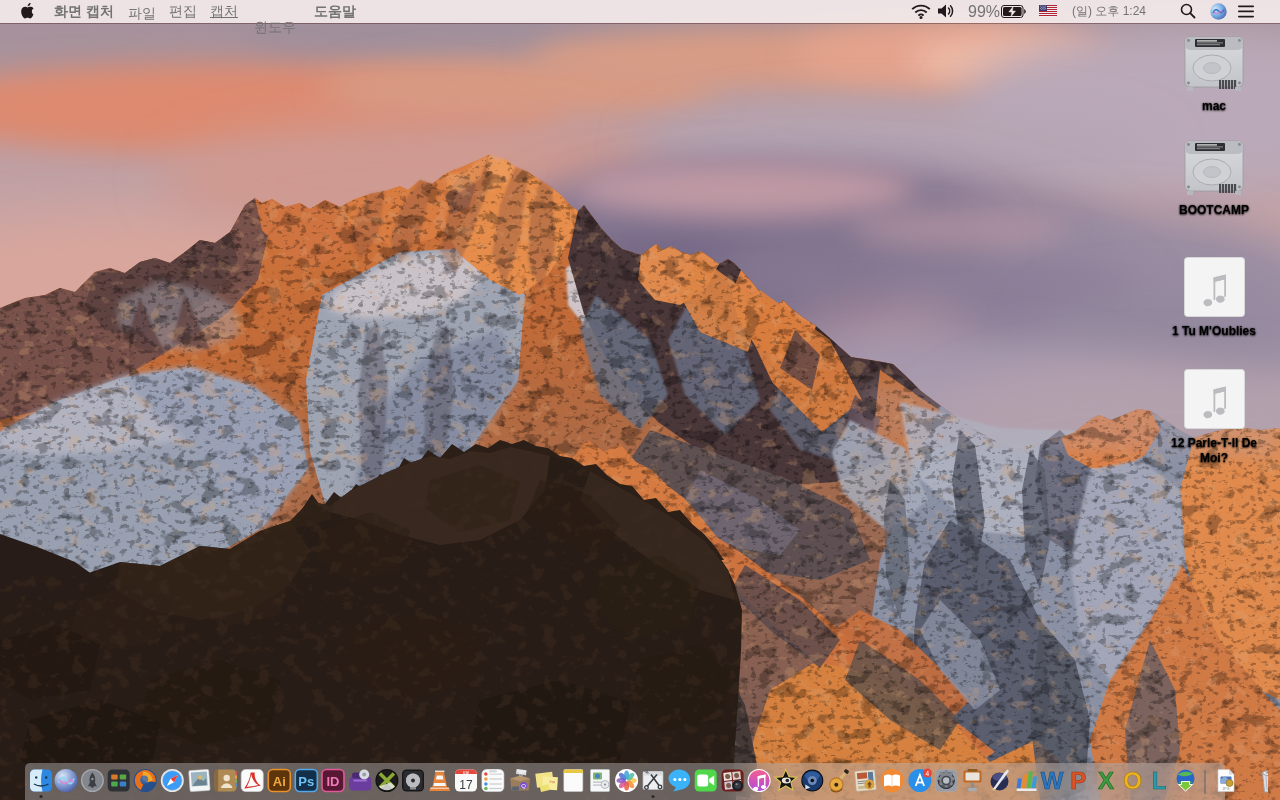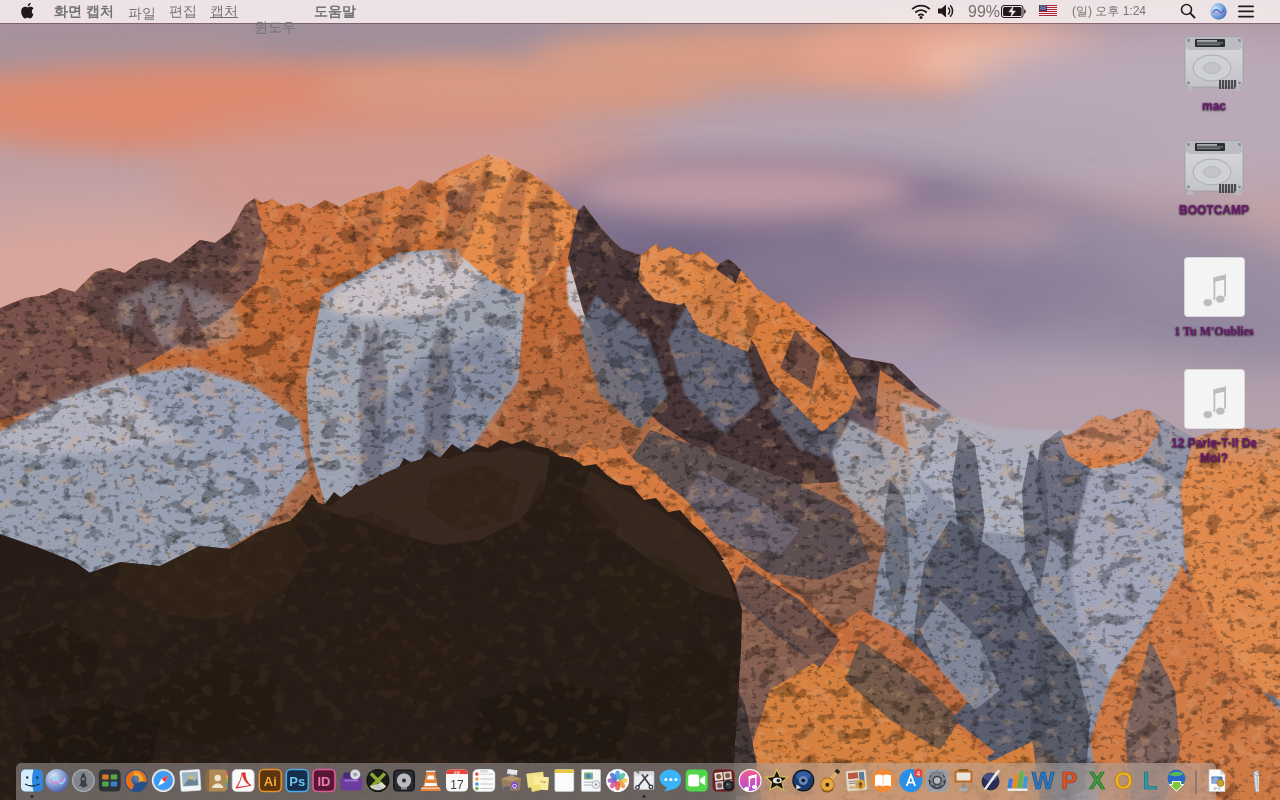--- a/index.html
+++ b/index.html
@@ -1,22 +1,22 @@
 <!DOCTYPE html>
 <html><head><meta charset="utf-8">
 <style>
 html,body{margin:0;padding:0;width:1280px;height:800px;overflow:hidden;background:#b09aa4;font-family:"Liberation Sans",sans-serif;}
 #wall{position:absolute;left:0;top:0;width:1280px;height:800px;}
 #menubar{position:absolute;left:0;top:0;width:1280px;height:23px;background:rgba(243,234,233,0.93);box-shadow:0 1px 0 rgba(80,40,45,0.45);display:flex;align-items:center;font-size:14px;color:#737373;z-index:30;}
 .mitem{margin:0;white-space:nowrap;}
 .icn{display:inline-block;vertical-align:middle;}
 #deskicons{position:absolute;top:0;left:0;z-index:10;}
 .dicon{position:absolute;width:120px;left:1154px;text-align:center;}
-.dlabel{color:#701a75;font-size:12px;font-weight:bold;text-shadow:0 1px 2px rgba(0,0,0,0.75),0 0 2px rgba(0,0,0,0.5);line-height:15px;margin-top:7px;}
-#dock{position:absolute;left:16px;top:763px;width:1200px;height:37px;background:rgba(192,186,186,0.44);border-radius:5px 5px 0 0;z-index:20;backdrop-filter:blur(16px) saturate(1.05);}
+.dlabel{color:#000000;font-size:12px;font-weight:bold;text-shadow:0 1px 2px rgba(0,0,0,0.75),0 0 2px rgba(0,0,0,0.5);line-height:15px;margin-top:7px;}
+#dock{position:absolute;left:25px;top:763px;width:1200px;height:37px;background:rgba(192,186,186,0.44);border-radius:5px 5px 0 0;z-index:20;backdrop-filter:blur(16px) saturate(1.05);}
 </style></head>
 <body>
 <svg id="wall" viewBox="0 0 1280 800" preserveAspectRatio="none">
 <defs>
 <filter id="b8" x="-50%" y="-50%" width="200%" height="200%">
         <feGaussianBlur stdDeviation="8"></feGaussianBlur>
       </filter>
 <filter id="b14" x="-50%" y="-50%" width="200%" height="200%">
         <feGaussianBlur stdDeviation="14"></feGaussianBlur>
       </filter>
@@ -372,21 +372,21 @@
           <rect x="42" y="44" width="2.2" height="9"></rect>
           <rect x="45" y="44" width="2.2" height="9"></rect>
           <rect x="48" y="44" width="2.2" height="9"></rect>
           <rect x="51" y="44" width="2.2" height="9"></rect>
         </g>
 <rect x="4" y="51" width="6" height="4" fill="#b6b8bd"></rect>
         <rect x="52" y="51" width="6" height="4" fill="#b6b8bd"></rect>
 </svg>
       <div class="dlabel">BOOTCAMP</div>
     </div>
-<div class="dicon" style="top:257px;font-family:Liberation Serif, serif;">
+<div class="dicon" style="top:257px;">
       <svg width="61" height="60" viewBox="0 0 61 60" style="display:block;margin:0 auto;">
 <rect x="0.5" y="0.5" width="60" height="59" rx="3" fill="#f5f4f5" stroke="#d8d8d8" stroke-width="1"></rect>
 <path d="M26,42.5 a4.4,3.6 0 1 0 0.2,0.1 Z M38.5,39 a4.4,3.6 0 1 0 0.2,0.1 Z" fill="#bcbcc0"></path>
 <path d="M29.5,43 L29.5,20.5 L42,17.5 L42,39.5 L40.2,39.9 L40.2,22.5 L31.3,24.7 L31.3,43 Z" fill="#bcbcc0"></path>
 <path d="M29.5,20.5 L42,17.5 L42,22 L29.5,25 Z" fill="#bcbcc0"></path>
 </svg>
       <div class="dlabel">1 Tu M'Oublies</div>
     </div>
 <div class="dicon" style="top:369px;text-align:center;">
       <svg width="61" height="60" viewBox="0 0 61 60" style="display:block;margin:0 auto;">

